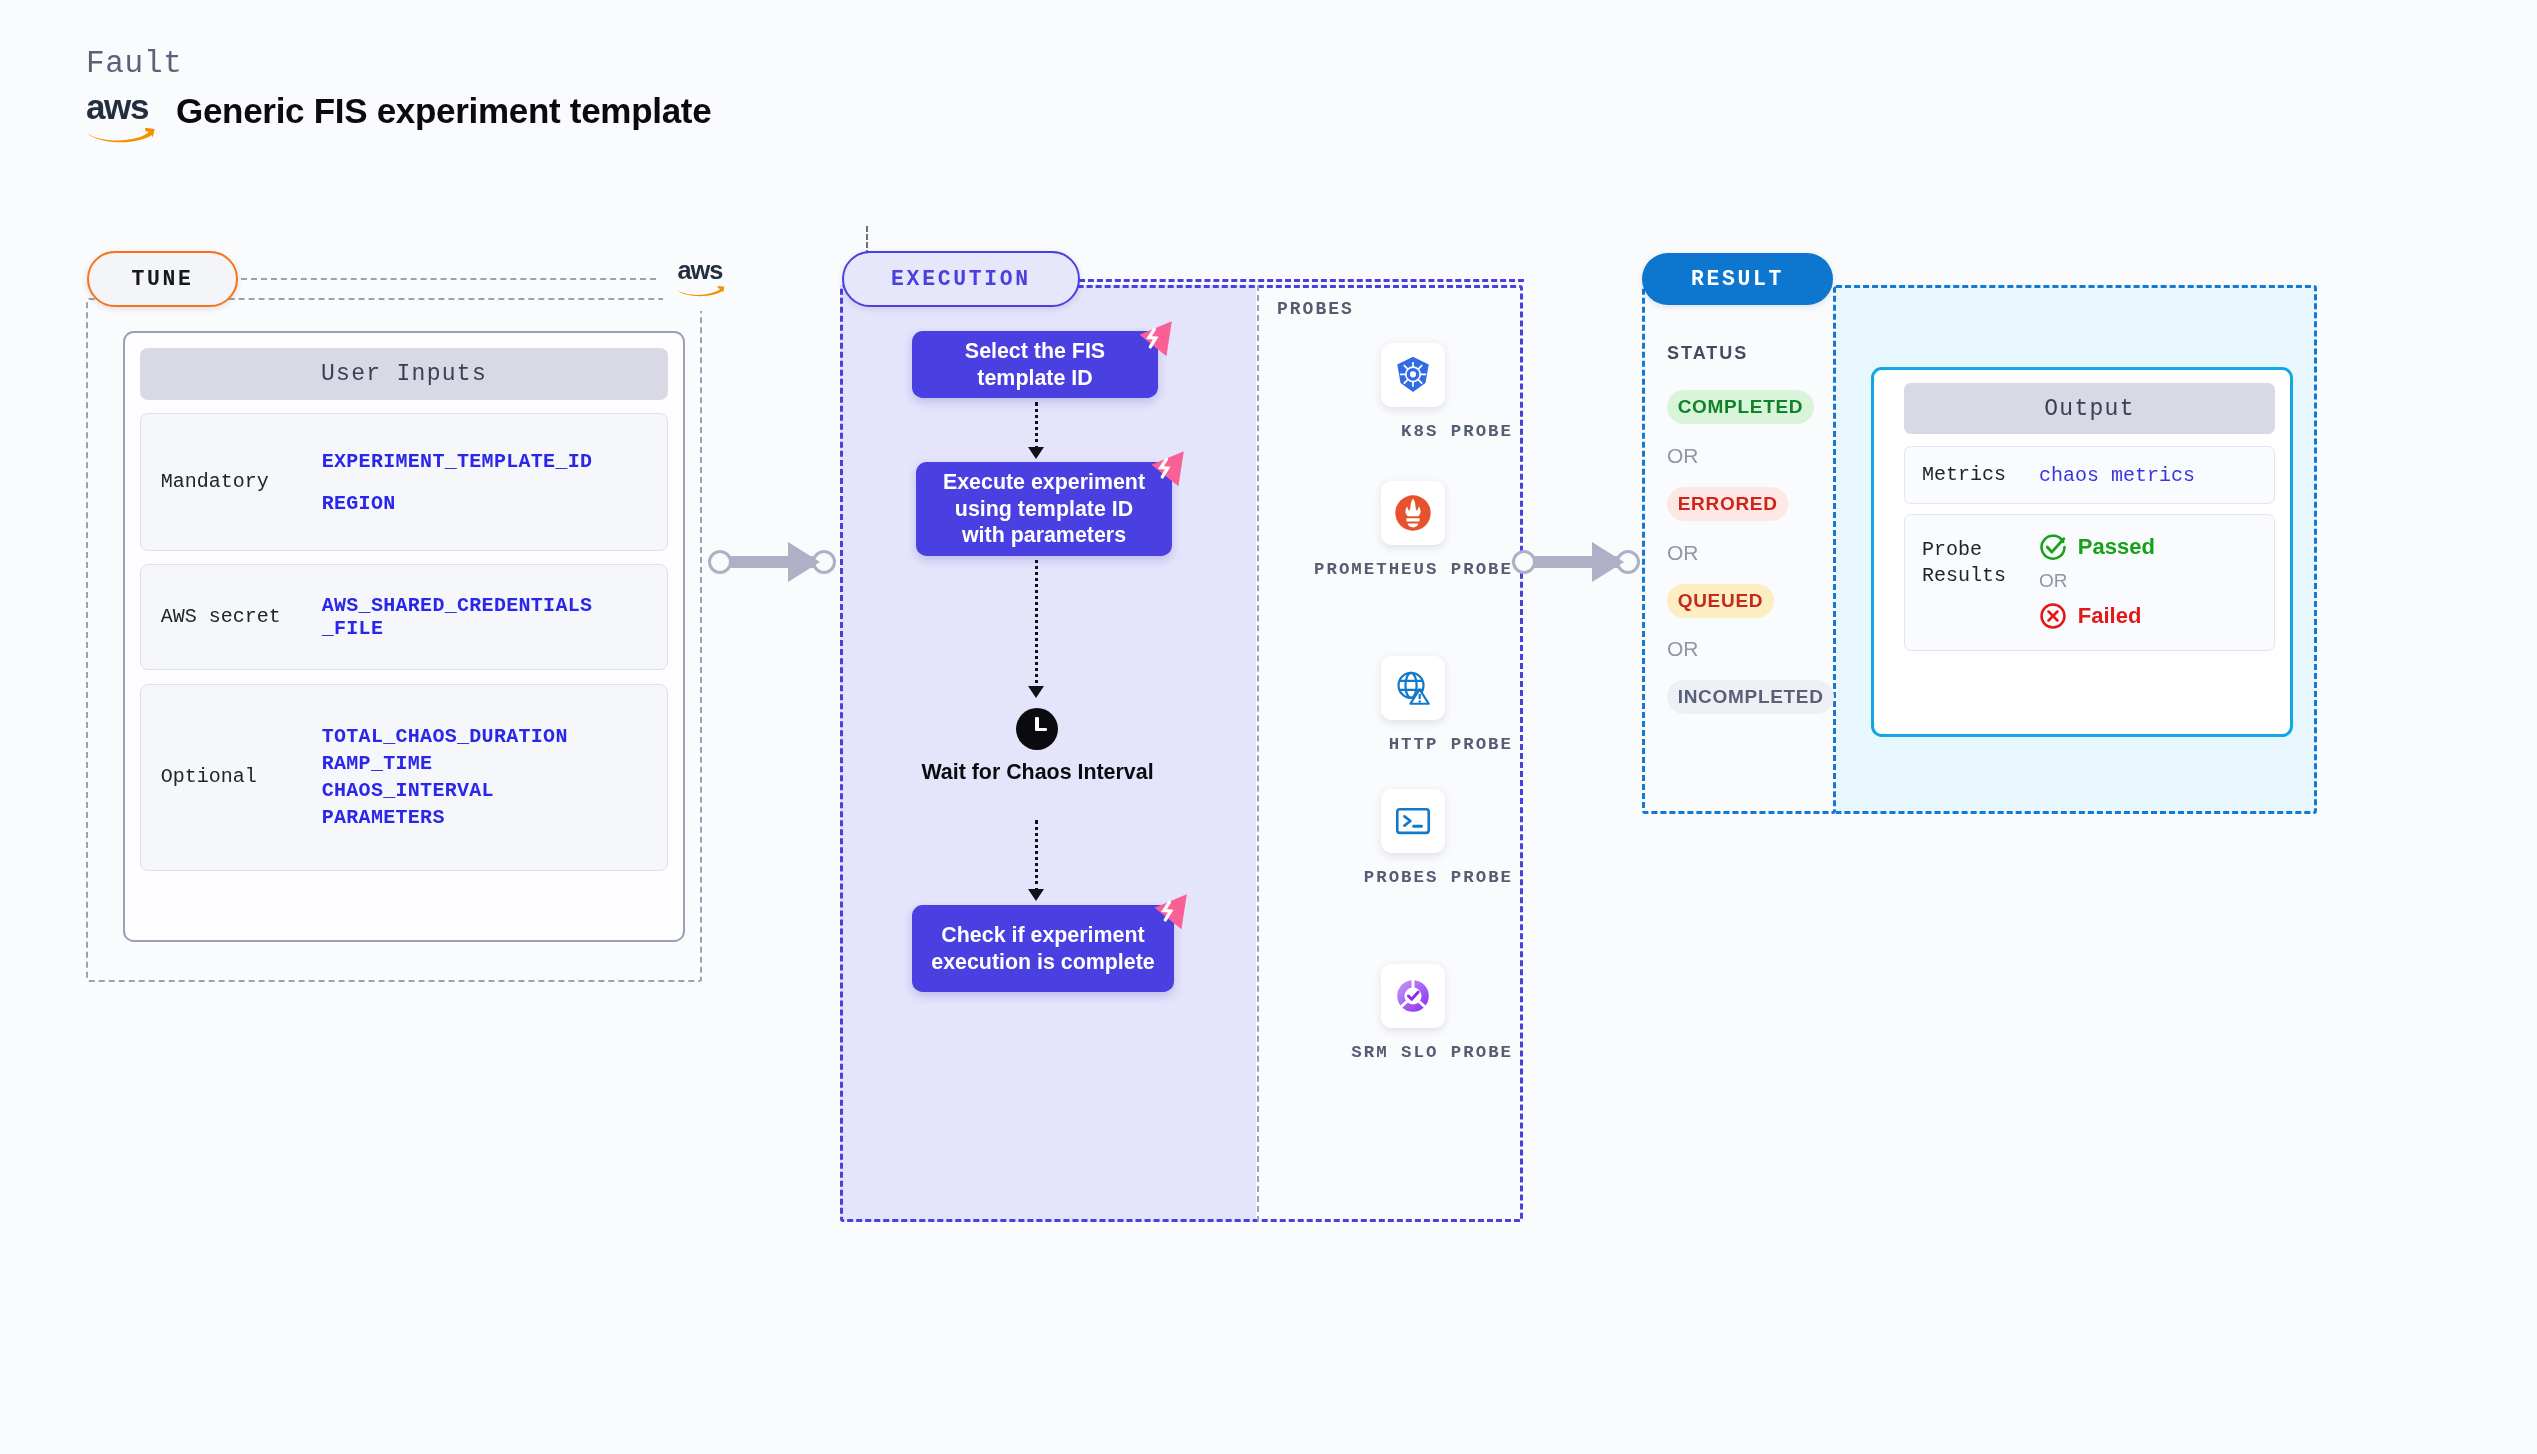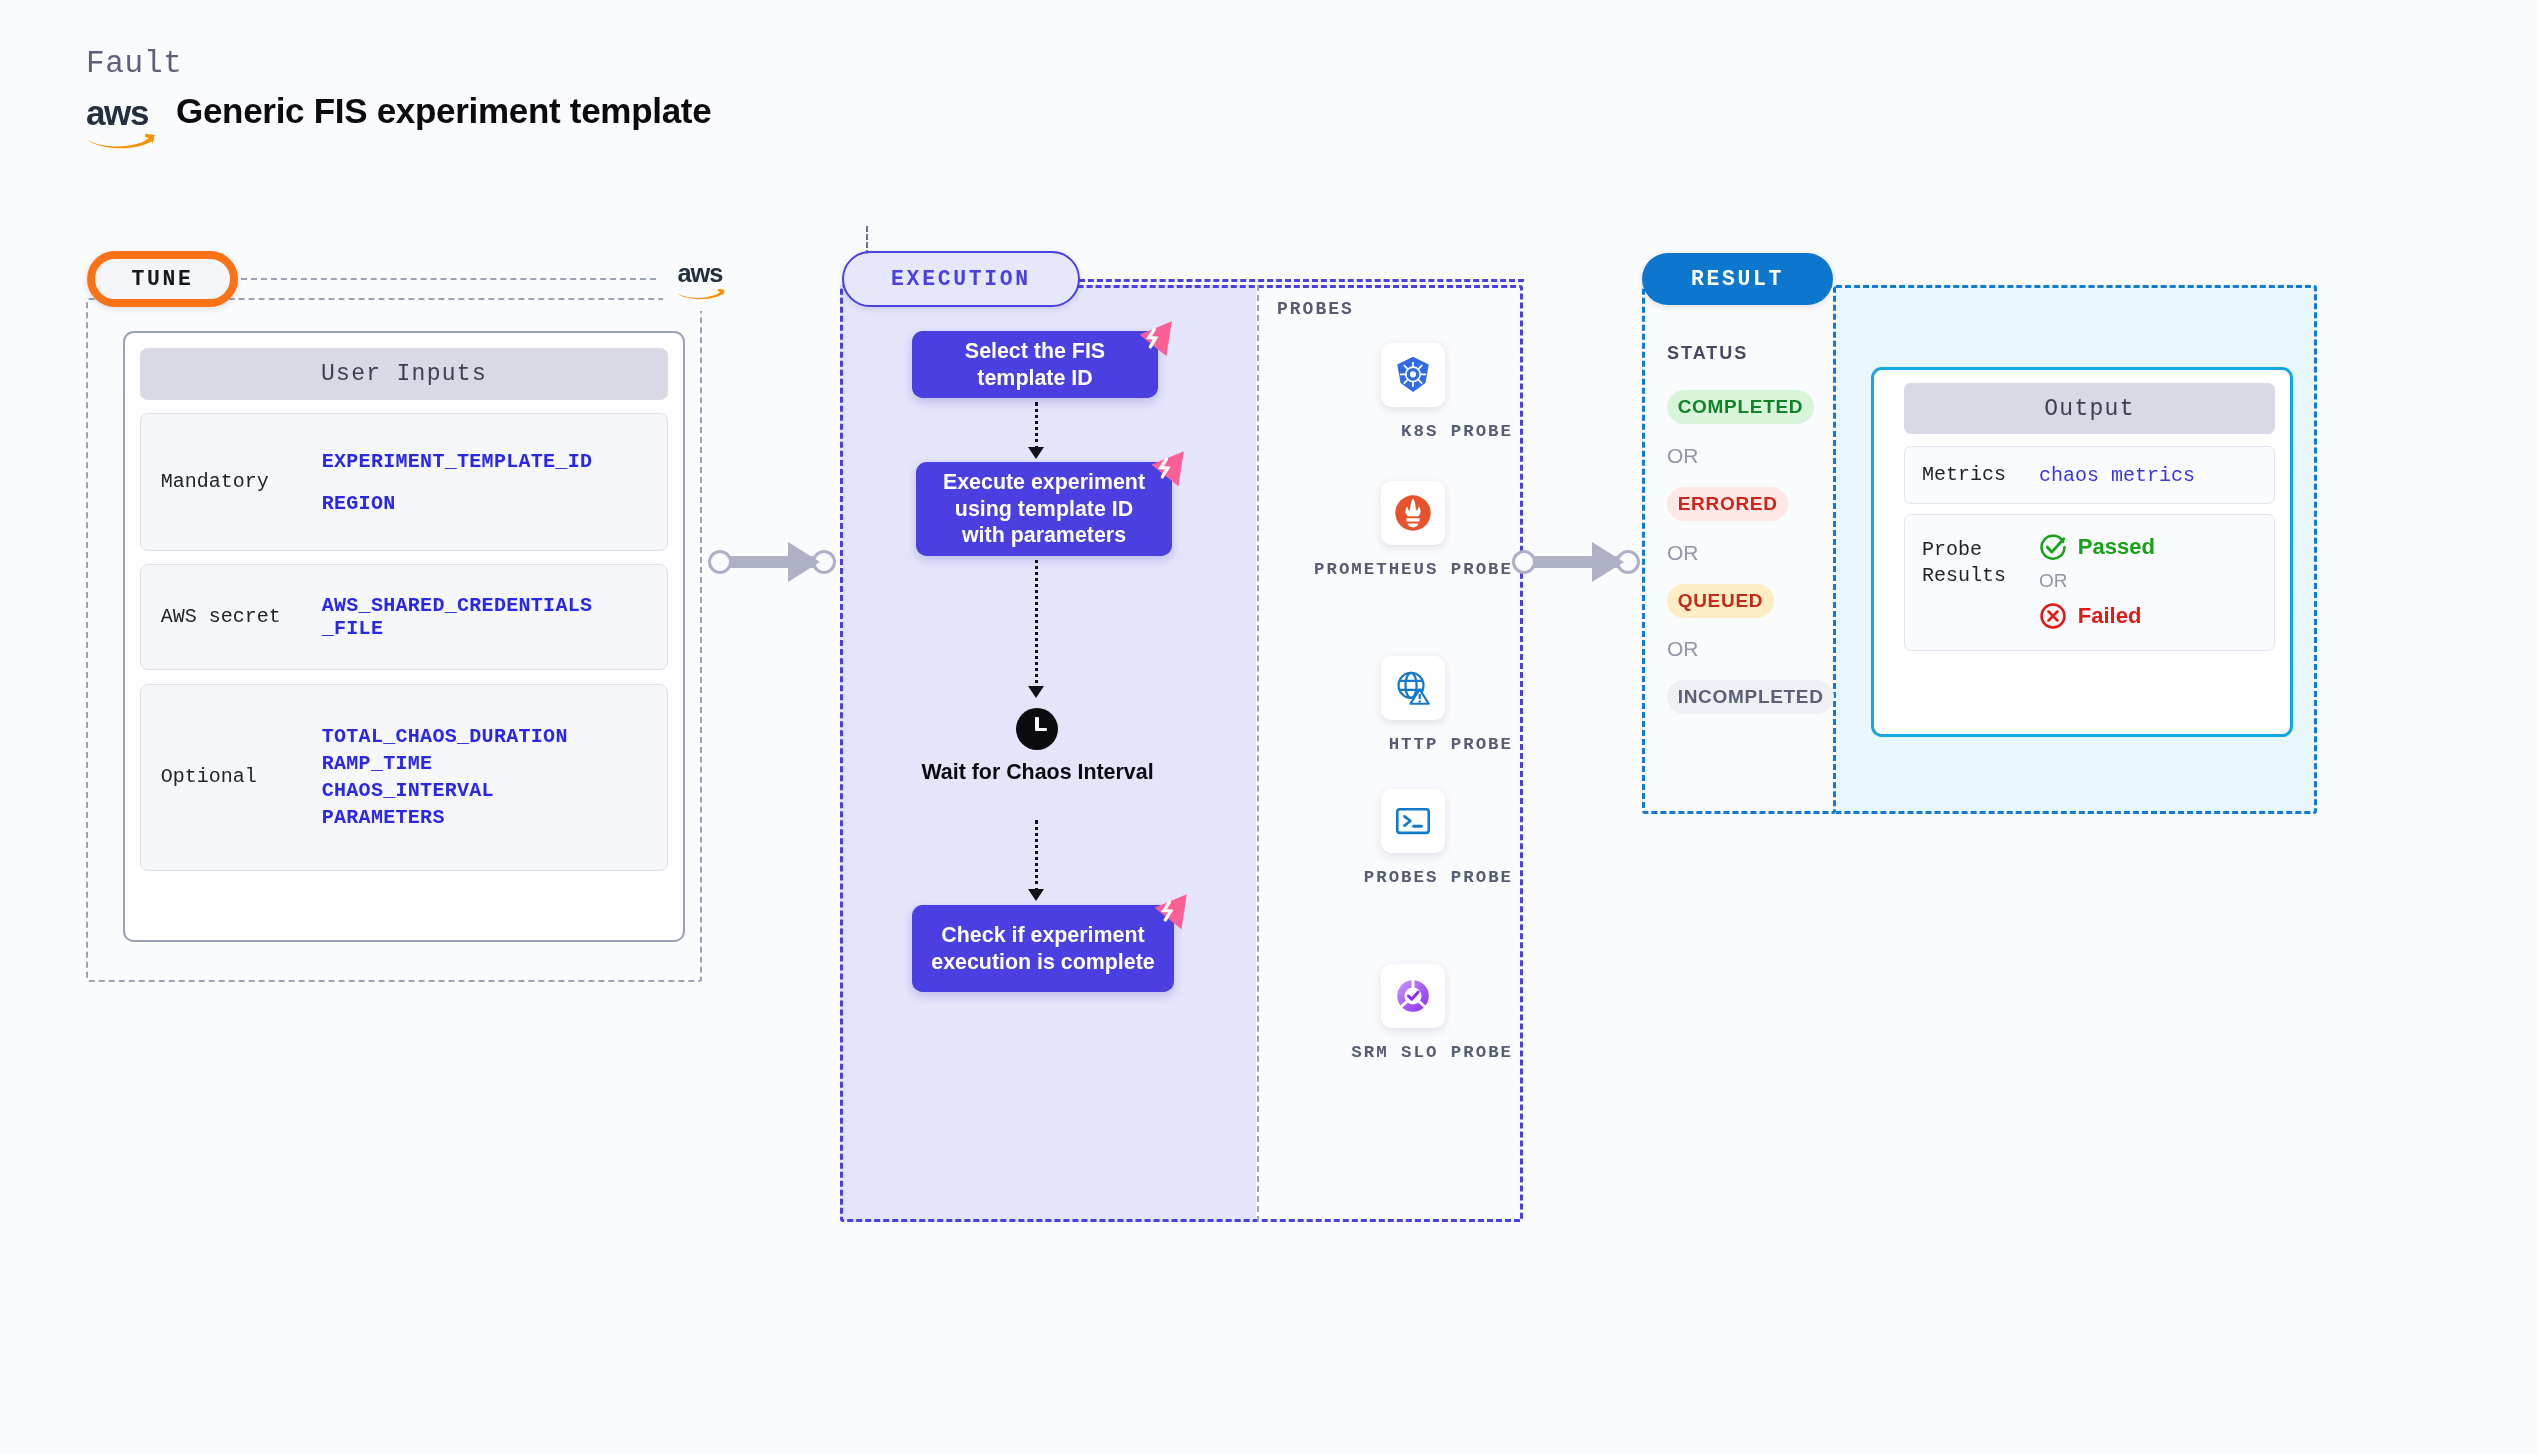--- a/index.html
+++ b/index.html
@@ -21,21 +21,20 @@
   #header-row { display:flex; align-items:center; gap:20px; margin-top:8px; }
   #aws-logo-header { width:70px; height:44px; position:relative; }
   #page-title { font-size:35px; font-weight:bold; color:#0b0b0d; letter-spacing:-0.3px; }
 
   
   .awslogo { position:relative; display:block; }
   .awslogo .awstext {
     font-family:"Liberation Sans", sans-serif;
     font-weight:bold; color:#232f3e; line-height:1;
     letter-spacing:-0.04em;
-    margin-top:6px;
   }
   .awslogo svg { display:block; }
 
   
   .panel { position:absolute; }
   .panel-label {
     position:absolute; z-index:6;
     display:flex; align-items:center; justify-content:center;
     font-family:"Liberation Mono", monospace;
     font-weight:bold; letter-spacing:2.7px;
@@ -44,21 +43,21 @@
   }
 
   
   #tune-panel {
     left:86px; top:298px; width:616px; height:684px;
     border:2px dashed #9aa1b4; border-radius:2.7px;
     background:transparent;
   }
   #tune-label {
     left:87px; top:251px; width:151px; height:56px;
-    background:#f4f5f9; border:8px solid #f97316; color:#17181c;
+    background:#f4f5f9; border:2px solid #f97316; color:#17181c;
     font-size:21.4px;
   }
   #tune-dash-line {
     position:absolute; left:241px; top:278px; width:415px; height:0;
     border-top:2px dashed #9aa1b4;
   }
   #aws-logo-tune { position:absolute; left:663px; top:244px; width:74px; height:67px;
     background:#fafbfd; display:flex; align-items:center; justify-content:center; z-index:5;}
 
   .card {

